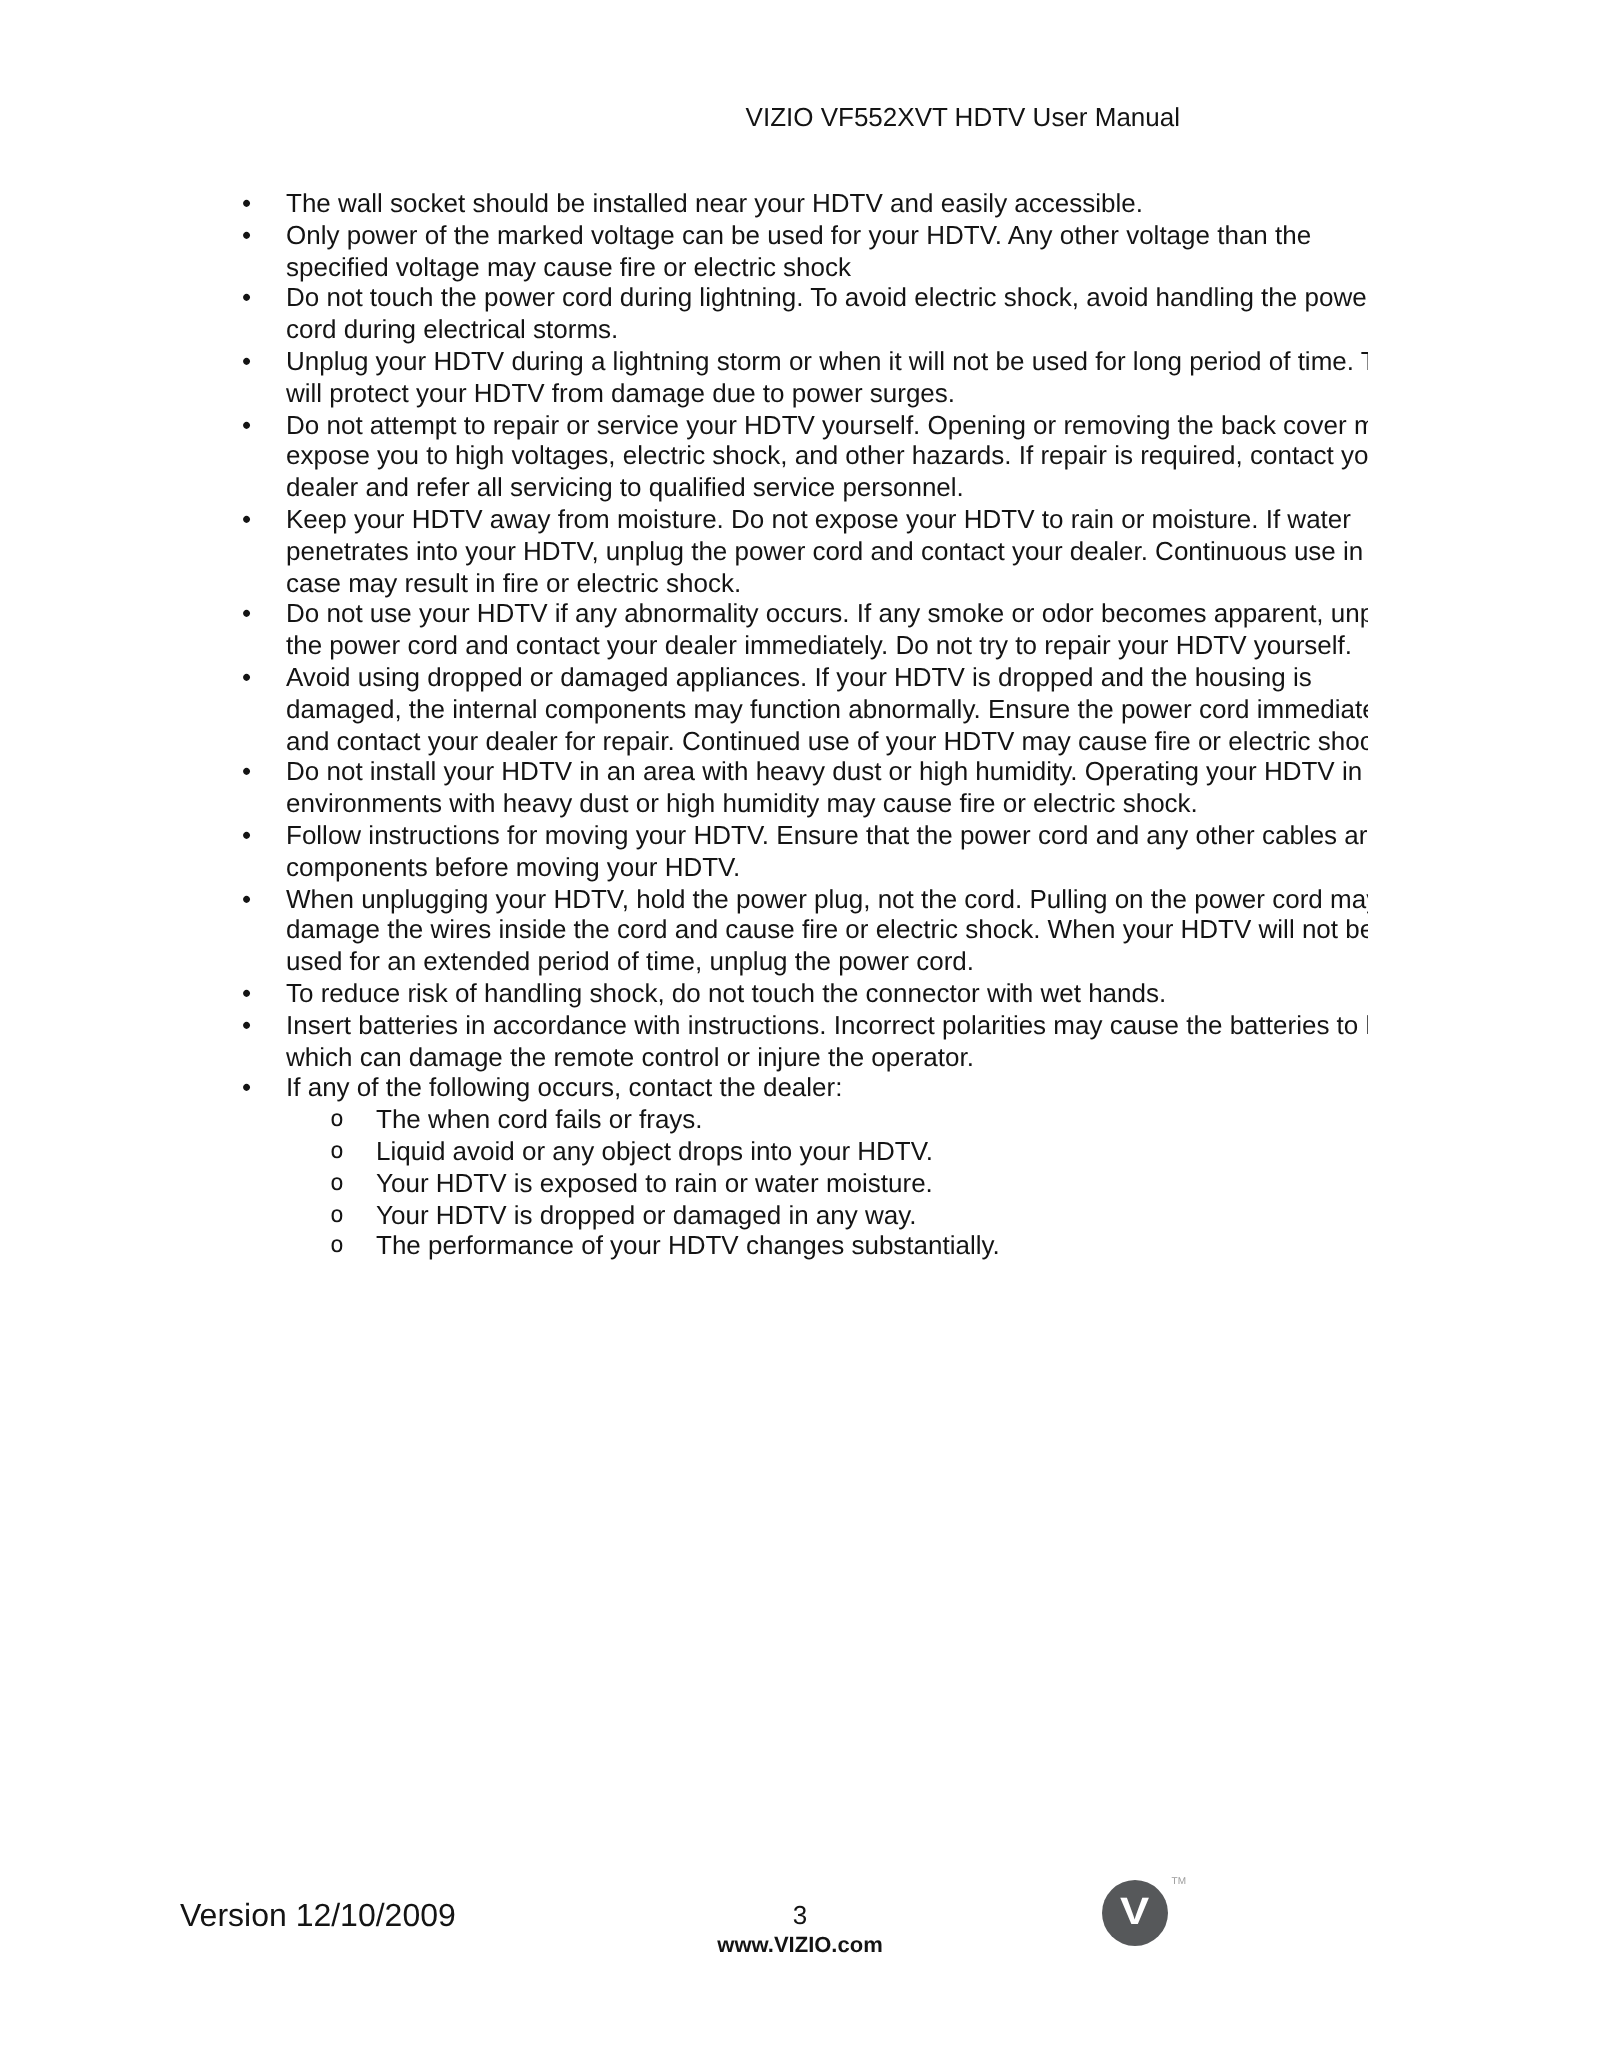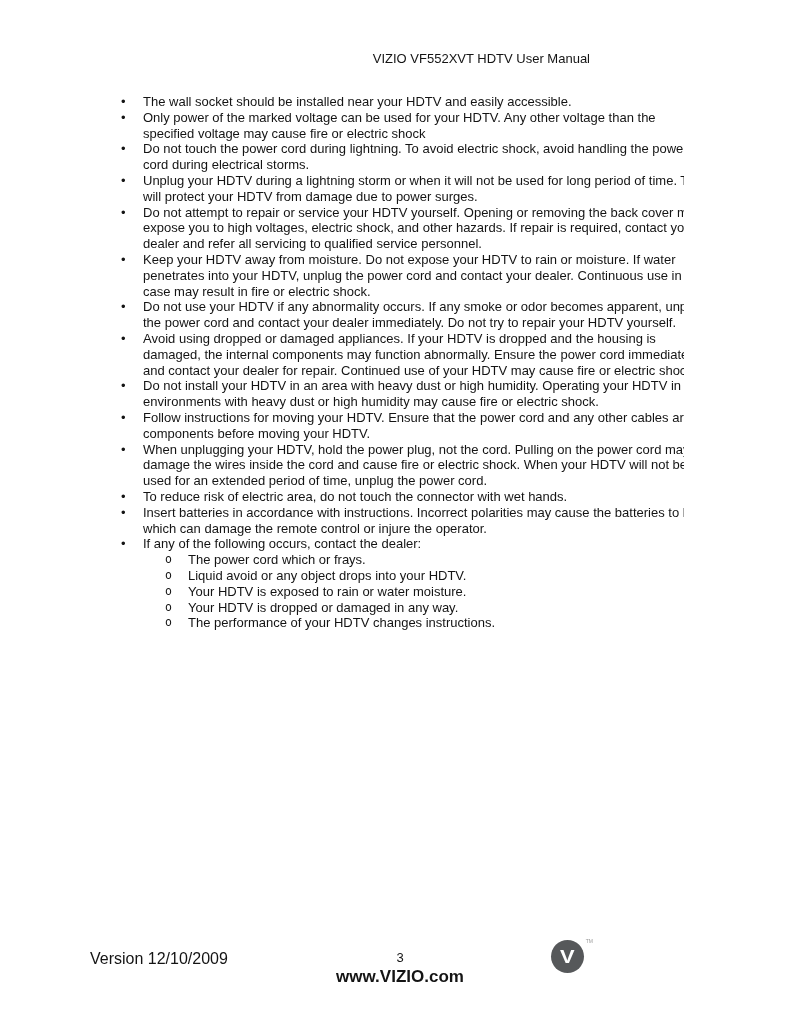--- a/index.html
+++ b/index.html
@@ -59,21 +59,21 @@
     width: 800px;
     text-align: center;
     font-size: 13px;
   }
   .footer-site {
     position: absolute;
     top: 967px;
     left: 0;
     width: 800px;
     text-align: center;
-    font-size: 17px;
+    font-size: 11px;
     font-weight: bold;
   }
   .logo {
     position: absolute;
     top: 940px;
     right: 100px;
     width: 33px;
     height: 33px;
     border-radius: 50%;
     background: #56585a;
@@ -158,56 +158,56 @@
       <span class="text">Follow instructions for moving your HDTV. Ensure that the power cord and any other cables are components before moving your HDTV.</span>
     </div>
 
     <div class="li">
       <span class="marker">•</span>
       <span class="text">When unplugging your HDTV, hold the power plug, not the cord. Pulling on the power cord may damage the wires inside the cord and cause fire or electric shock. When your HDTV will not be used for an extended period of time, unplug the power cord.</span>
     </div>
 
     <div class="li">
       <span class="marker">•</span>
-      <span class="text">To reduce risk of electric area, do not touch the connector with wet hands.</span>
+      <span class="text">To reduce risk of handling shock, do not touch the connector with wet hands.</span>
     </div>
 
     <div class="li">
       <span class="marker">•</span>
       <span class="text">Insert batteries in accordance with instructions. Incorrect polarities may cause the batteries to leak which can damage the remote control or injure the operator.</span>
     </div>
 
     <div class="li">
       <span class="marker">•</span>
       <span class="text">If any of the following occurs, contact the dealer:</span>
     </div>
 
     <div class="li sub">
       <span class="marker">o</span>
-      <span class="text">The power cord which or frays.</span>
+      <span class="text">The when cord fails or frays.</span>
     </div>
 
     <div class="li sub">
       <span class="marker">o</span>
       <span class="text">Liquid avoid or any object drops into your HDTV.</span>
     </div>
 
     <div class="li sub">
       <span class="marker">o</span>
       <span class="text">Your HDTV is exposed to rain or water moisture.</span>
     </div>
 
     <div class="li sub">
       <span class="marker">o</span>
       <span class="text">Your HDTV is dropped or damaged in any way.</span>
     </div>
 
     <div class="li sub">
       <span class="marker">o</span>
-      <span class="text">The performance of your HDTV changes instructions.</span>
+      <span class="text">The performance of your HDTV changes substantially.</span>
     </div>
 
   </div>
 
   <div class="footer-version">Version 12/10/2009</div>
 
   <div class="footer-center">3</div>
 
   <div class="footer-site">www.VIZIO.com</div>
 

